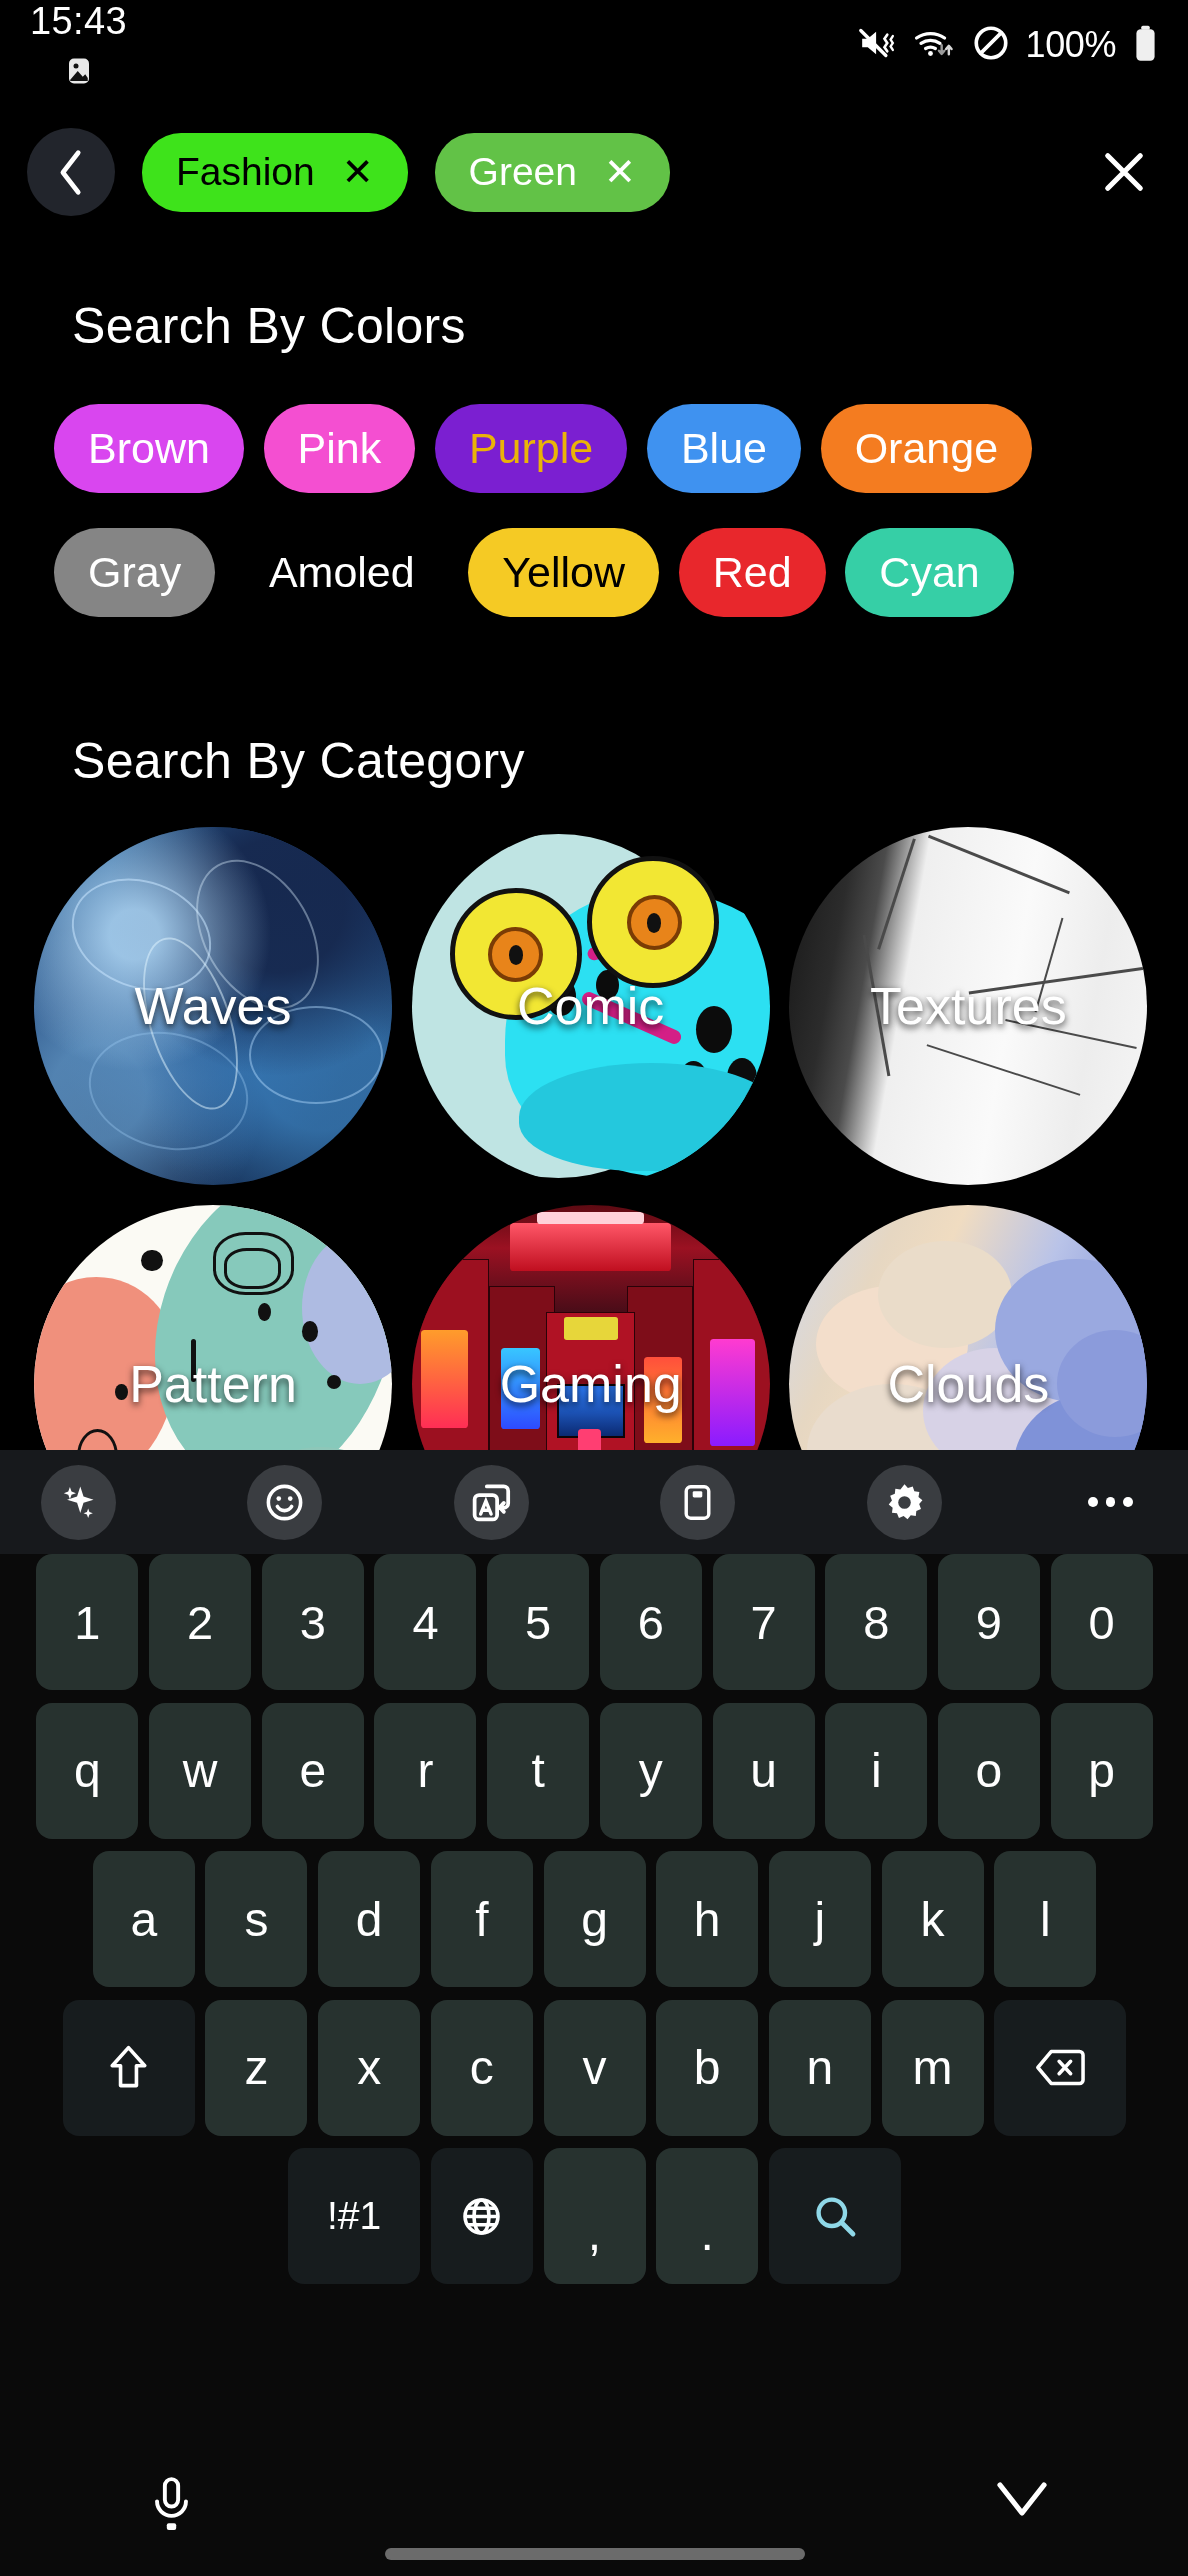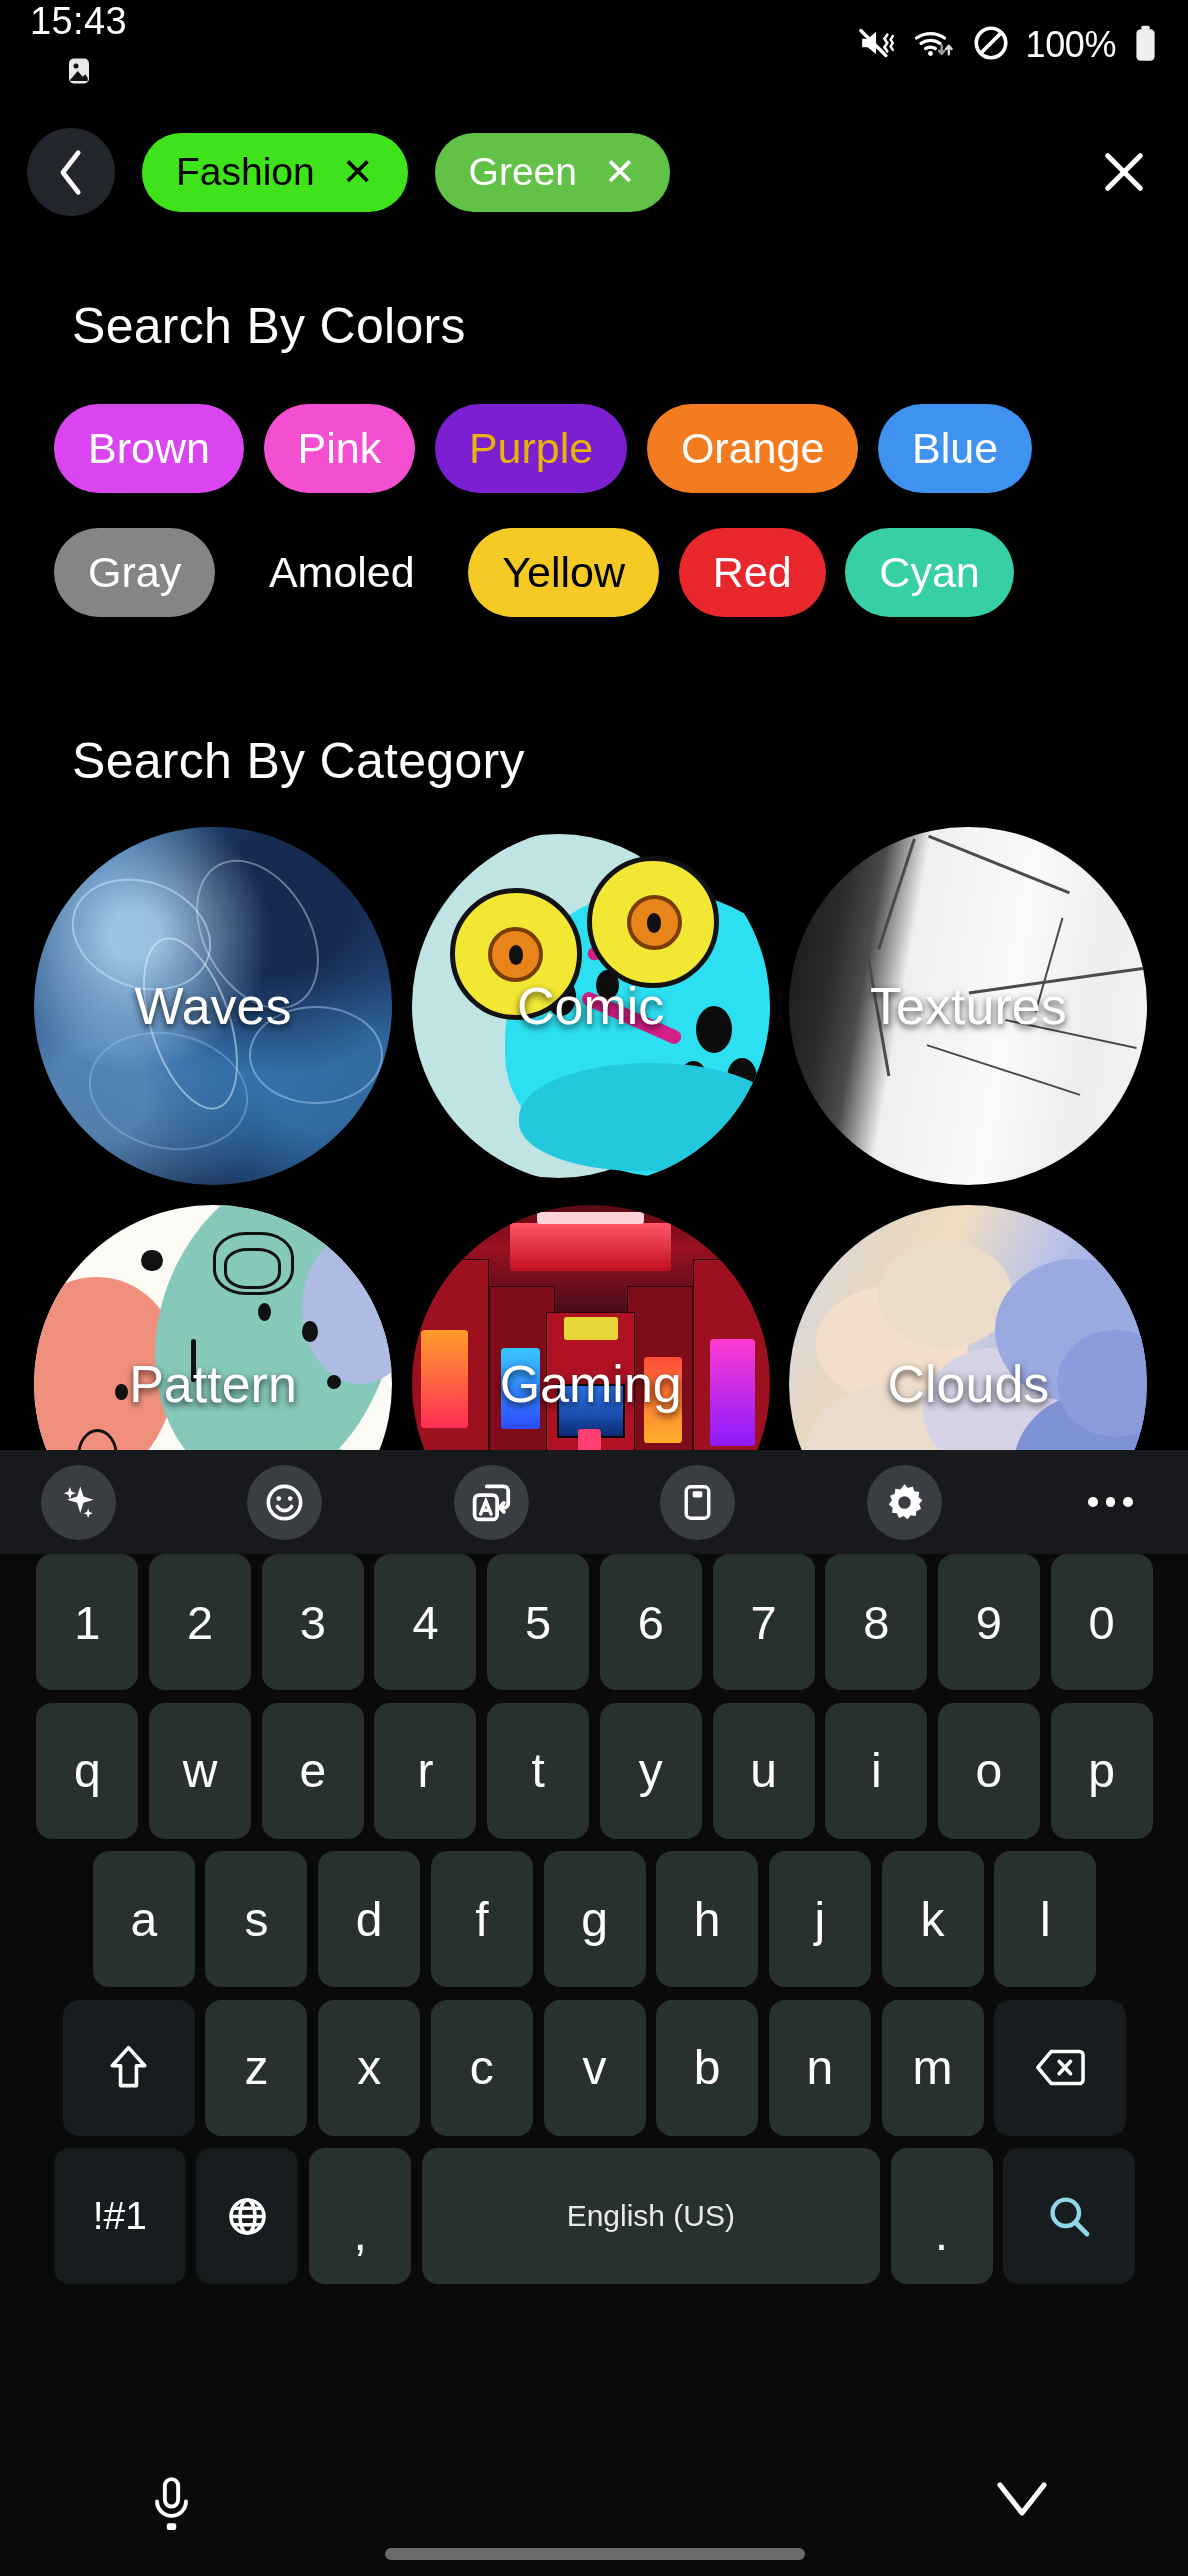--- a/index.html
+++ b/index.html
@@ -275,25 +275,25 @@
   <div class="pillrow" id="colorrow1">
     <div class="pill" style="background:#d946ef;color:#fff">
         <span>Brown</span>
       </div>
     <div class="pill" style="background:#f44fd1;color:#fff">
         <span>Pink</span>
       </div>
     <div class="pill" style="background:#7b1fd1;color:#eab308">
         <span>Purple</span>
       </div>
+    <div class="pill" style="background:#3f92f0;color:#fff">
+        <span>Blue</span>
+      </div>
     <div class="pill" style="background:#f47c20;color:#fff">
         <span>Orange</span>
-      </div>
-    <div class="pill" style="background:#3f92f0;color:#fff">
-        <span>Blue</span>
       </div>
   </div>
 
   <div class="pillrow" id="colorrow2">
     <div class="pill" style="background:#858585;color:#fff">
         <span>Gray</span>
       </div>
     <div class="pill" style="background:#000;color:#fff">
         <span>Amoled</span>
       </div>
@@ -536,21 +536,20 @@
       <div class="krow">
         <div class="key key-sym key-dark">!#1</div>
         <div class="key key-globe key-dark">
           <svg width="43" height="43" viewBox="0 0 24 24">
             <circle cx="12" cy="12" r="9.2" stroke="#fff" stroke-width="2" fill="none"></circle>
             <ellipse cx="12" cy="12" rx="4.2" ry="9.2" stroke="#fff" stroke-width="2" fill="none"></ellipse>
             <path d="M2.9 12 H21.1 M4.3 7.4 H19.7 M4.3 16.6 H19.7" stroke="#fff" stroke-width="2"></path>
           </svg>
         </div>
         <div class="key key-punct">,</div>
-        <div class="key key-space">English (US)</div>
         <div class="key key-punct">.</div>
         <div class="key key-search key-dark">
           <svg width="48" height="48" viewBox="0 0 24 24">
             <circle cx="10.4" cy="10.4" r="6.6" stroke="#8fd8e8" stroke-width="2.2" fill="none"></circle>
             <path d="M15.4 15.4 L21 21" stroke="#8fd8e8" stroke-width="2.4" stroke-linecap="round"></path>
           </svg>
         </div>
       </div>
     </div>
 

